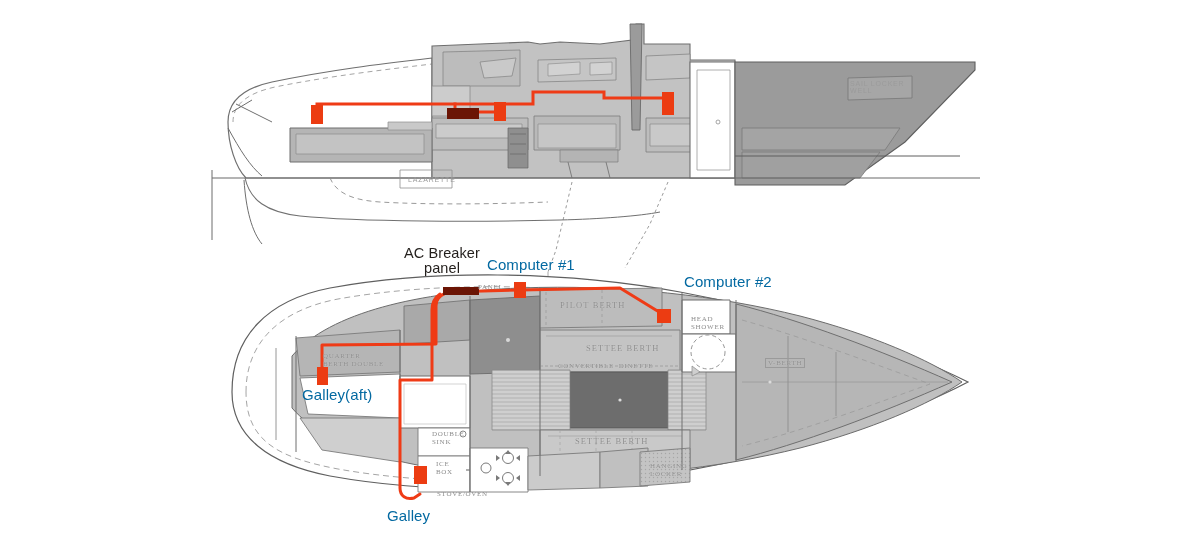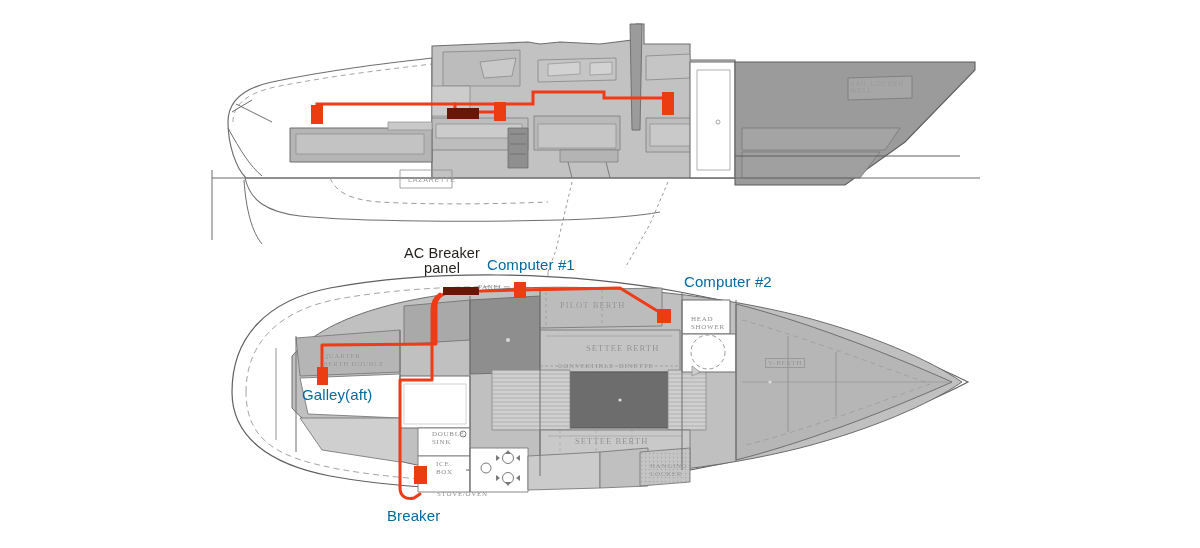--- a/index.html
+++ b/index.html
@@ -263,21 +263,21 @@
 
   <div class="ann ann-dark" style="left:404px; top:246px;">AC Breaker
 panel</div>
 
   <div class="ann ann-red" style="left:487px; top:257px;">Computer #1</div>
 
   <div class="ann ann-red" style="left:684px; top:274px;">Computer #2</div>
 
   <div class="ann ann-red" style="left:302px; top:387px;">Galley(aft)</div>
 
-  <div class="ann ann-red" style="left:387px; top:508px;">Breaker</div>
+  <div class="ann ann-red" style="left:387px; top:508px;">Galley</div>
 
   <div class="room tiny" style="left:478px; top:283px;">PANEL</div>
   <div class="room" style="left:560px; top:300px;">PILOT BERTH</div>
   <div class="room" style="left:586px; top:343px;">SETTEE BERTH</div>
   <div class="room tiny" style="left:558px; top:362px;">CONVERTIBLE  DINETTE</div>
   <div class="room" style="left:575px; top:436px;">SETTEE BERTH</div>
   <div class="room tiny" style="left:691px; top:315px;">HEAD
 SHOWER</div>
   <div class="room tiny boxed" style="left:765px; top:358px;">V-BERTH</div>
   <div class="room tiny" style="left:323px; top:352px;">QUARTER

